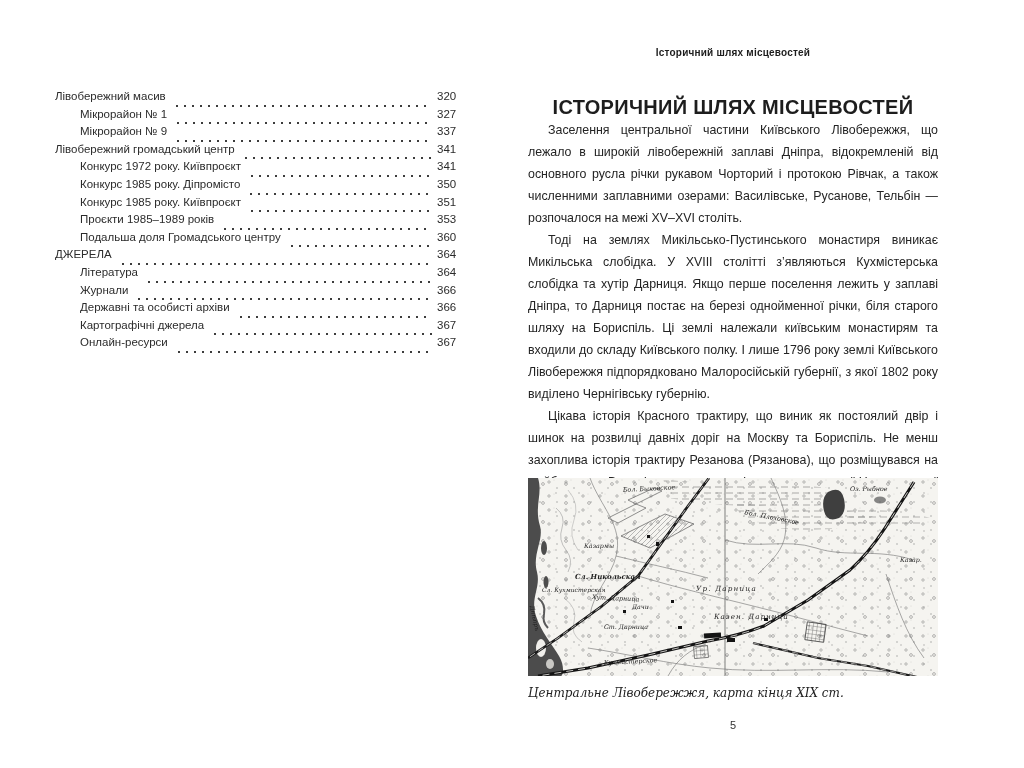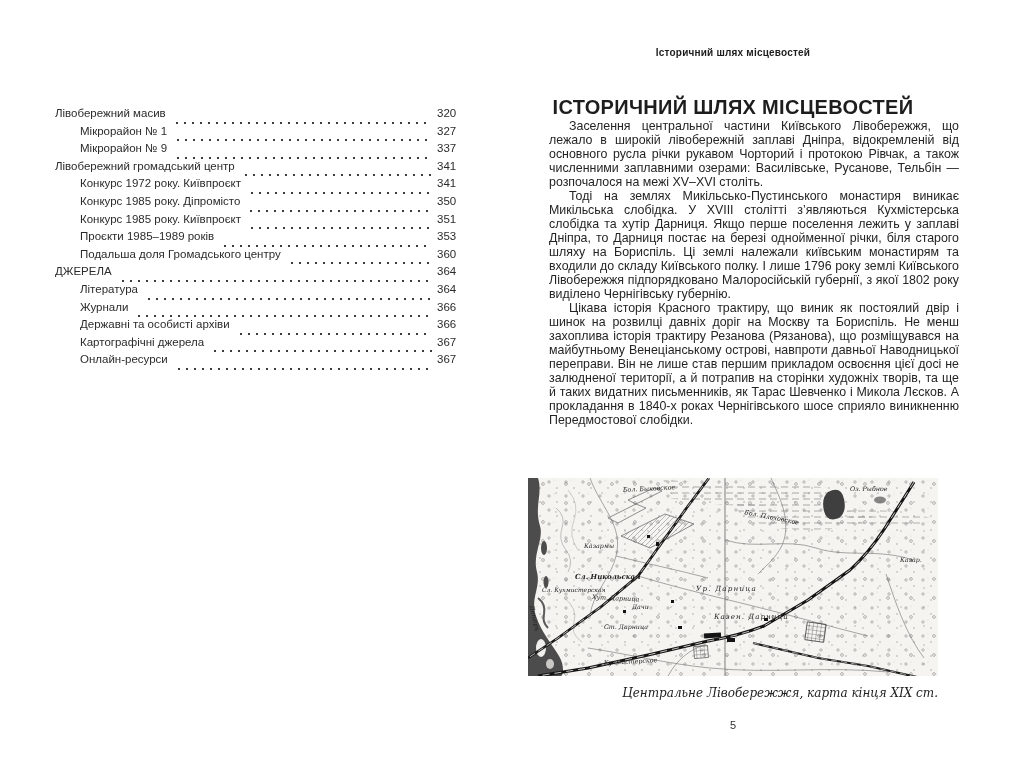--- a/index.html
+++ b/index.html
@@ -4,21 +4,21 @@
 <style>
   html,body{margin:0;padding:0;}
   body{
     width:1024px;height:768px;background:#ffffff;position:relative;
     font-family:"Liberation Sans", sans-serif;color:#222;
     -webkit-font-smoothing:antialiased;overflow:hidden;
   }
   
   .toc{
     position:absolute;left:55px;top:90px;width:406px;
-    font-size:11.5px;color:#2b2b2b;margin-top:17px;
+    font-size:11.5px;color:#2b2b2b;
   }
   .toc-row{
     display:flex;align-items:baseline;height:17.6px;white-space:nowrap;
   }
   .toc-label{flex:0 0 auto;}
   .toc-row .level-1 .toc-label, .toc-row.level-1 .toc-label{padding-left:25px;}
   .toc-leader{
     flex:1 1 auto;margin:0 5px 0 7px;height:10px;align-self:flex-end;
     background-image:radial-gradient(circle,#3c3c3c 1.05px,transparent 1.35px);
     background-size:8px 4px;background-repeat:repeat-x;background-position:0 6px;
@@ -27,30 +27,30 @@
   
   .running-head{
     position:absolute;left:528px;top:47px;width:410px;text-align:center;
     font-size:10px;font-weight:bold;color:#1d1d1d;letter-spacing:.2px;
   }
   .chapter-title{
     position:absolute;left:528px;top:83px;width:410px;text-align:center;
     font-size:20px;font-weight:bold;color:#1d1d1d;letter-spacing:.3px;
   }
   .body-text{
-    position:absolute;left:549px;top:119px;width:410px;
-    font-size:12.4px;line-height:14px;text-align:justify;color:#242424;
+    position:absolute;left:528px;top:119px;width:410px;
+    font-size:12.4px;line-height:22px;text-align:justify;color:#242424;
   }
   .body-text p{margin:0;text-indent:20px;}
   .map-figure{
     position:absolute;left:528px;top:478px;width:410px;height:198px;
   }
   .map-figure svg{display:block;}
   .map-caption{
-    position:absolute;left:528px;top:686px;width:410px;text-align:right;
+    position:absolute;left:528px;top:686px;width:410px;text-align:left;
     font-family:"DejaVu Serif","Liberation Serif",serif;font-style:italic;
     font-size:12px;color:#222;
   }
   .page-number{
     position:absolute;left:528px;top:719px;width:410px;text-align:center;
     font-size:11px;color:#333;
   }
   .map-label{
     font-family:"DejaVu Serif","Liberation Serif",serif;
     font-style:italic;fill:#1d1d1d;

